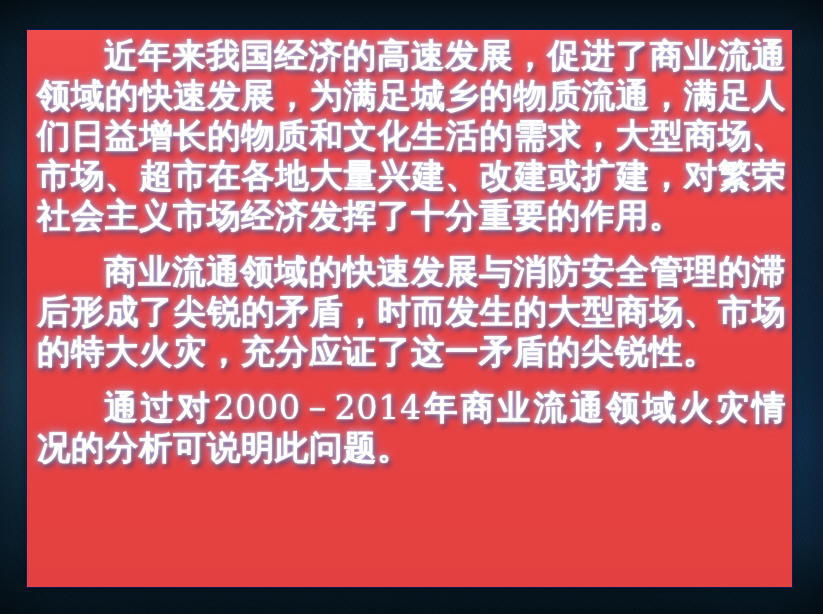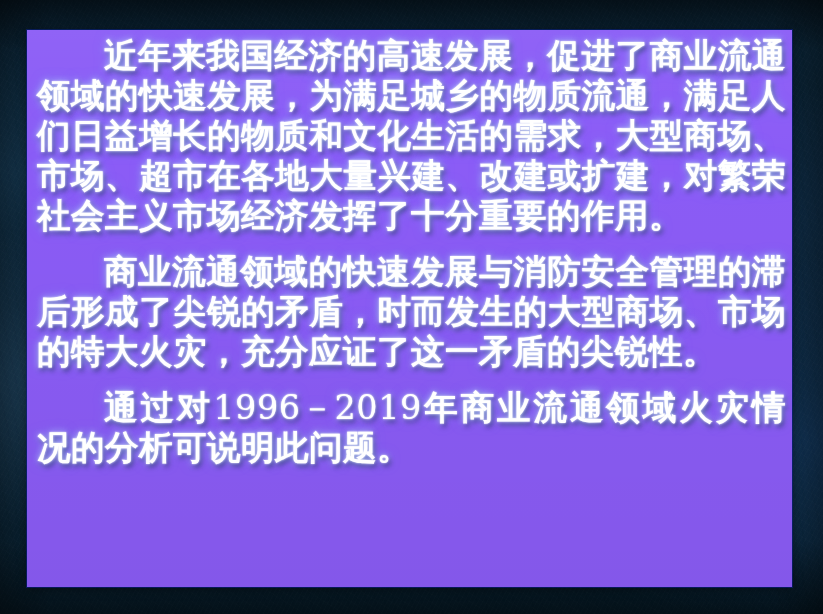--- a/index.html
+++ b/index.html
@@ -49,21 +49,21 @@
       linear-gradient(to right, rgba(0,0,0,0.28) 0%, rgba(0,0,0,0) 6%, rgba(0,0,0,0) 94%, rgba(0,0,0,0.30) 100%);
   }
 
   
   #panel {
     position: absolute;
     left: 27px;
     top: 30px;
     width: 765px;
     height: 557px;
-    background: #8b5cf6;
+    background: #ef4444;
     box-shadow: 0 0 0 1px rgba(10,32,140,0.55), 0 2px 10px rgba(0,0,0,0.45);
     overflow: hidden;
   }
   .panel-sheen {
     position: absolute;
     inset: 0;
     pointer-events: none;
     background: linear-gradient(180deg, rgba(255,255,255,0.045) 0%, rgba(255,255,255,0) 22%, rgba(0,0,0,0.05) 100%);
   }
 
@@ -112,18 +112,18 @@
 
   <div id="panel">
     <div class="panel-sheen"></div>
 
     <div class="body-text">
 
       <p class="para">近年来我国经济的高速发展，促进了商业流通领域的快速发展，为满足城乡的物质流通，满足人们日益增长的物质和文化生活的需求，大型商场、市场、超市在各地大量兴建、改建或扩建，对繁荣社会主义市场经济发挥了十分重要的作用。</p>
 
       <p class="para">商业流通领域的快速发展与消防安全管理的滞后形成了尖锐的矛盾，时而发生的大型商场、市场的特大火灾，充分应证了这一矛盾的尖锐性。</p>
 
-      <p class="para"><span>通过对</span><span class="numeric">1996－2019</span><span>年商业流通领域火灾情况的分析可说明此问题。</span></p>
+      <p class="para"><span>通过对</span><span class="numeric">2000－2014</span><span>年商业流通领域火灾情况的分析可说明此问题。</span></p>
 
     </div>
   </div>
 
 </div>
 
 </body></html>

